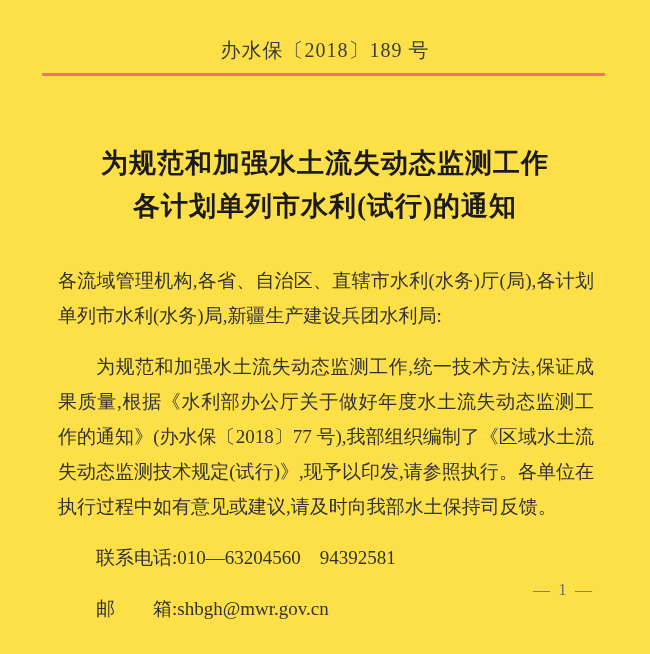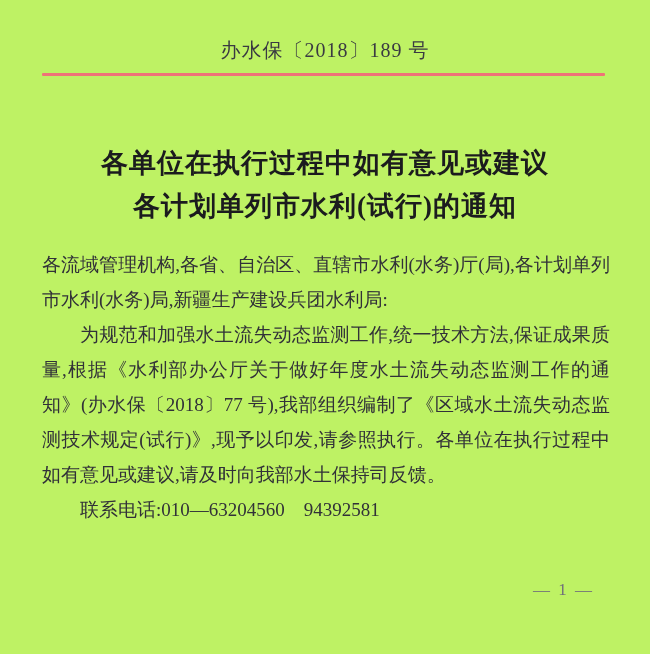--- a/index.html
+++ b/index.html
@@ -4,21 +4,21 @@
 <style>
   html, body {
     margin: 0;
     padding: 0;
     background: #ffffff;
   }
   .page {
     position: relative;
     width: 650px;
     height: 654px;
-    background: #bef264;
+    background: #fde047;
     overflow: hidden;
     font-family: "Liberation Serif", "DejaVu Serif", serif;
     color: #313138;
   }
   .doc-number {
     position: absolute;
     top: 37px;
     left: 0;
     width: 100%;
     text-align: center;
@@ -54,21 +54,21 @@
     position: absolute;
     top: 247px;
     left: 42px;
     right: 40px;
     font-size: 19px;
     line-height: 35px;
     text-align: justify;
     color: #313138;
   }
   .para {
-    margin: 0;
+    margin: 16px;
   }
   .para.indent {
     text-indent: 2em;
   }
   .page-number {
     position: absolute;
     top: 580px;
     right: 56px;
     font-size: 17px;
     letter-spacing: 2px;
@@ -78,25 +78,26 @@
 </head>
 <body>
 
 <div class="page">
 
   <div class="doc-number">办水保〔2018〕189 号</div>
 
   <div class="red-divider"></div>
 
   <h1 class="title-block" style="margin:0;">
-    <span class="title-line">各单位在执行过程中如有意见或建议</span>
+    <span class="title-line">为规范和加强水土流失动态监测工作</span>
     <span class="title-line">各计划单列市水利(试行)的通知</span>
   </h1>
 
   <div class="body-block">
     <p class="para">各流域管理机构,各省、自治区、直辖市水利(水务)厅(局),各计划单列市水利(水务)局,新疆生产建设兵团水利局:</p>
     <p class="para indent">为规范和加强水土流失动态监测工作,统一技术方法,保证成果质量,根据《水利部办公厅关于做好年度水土流失动态监测工作的通知》(办水保〔2018〕77 号),我部组织编制了《区域水土流失动态监测技术规定(试行)》,现予以印发,请参照执行。各单位在执行过程中如有意见或建议,请及时向我部水土保持司反馈。</p>
     <p class="para indent">联系电话:010—63204560　94392581</p>
+    <p class="para indent">邮　　箱:shbgh@mwr.gov.cn</p>
   </div>
 
   <div class="page-number">— 1 —</div>
 
 </div>
 
 </body></html>

